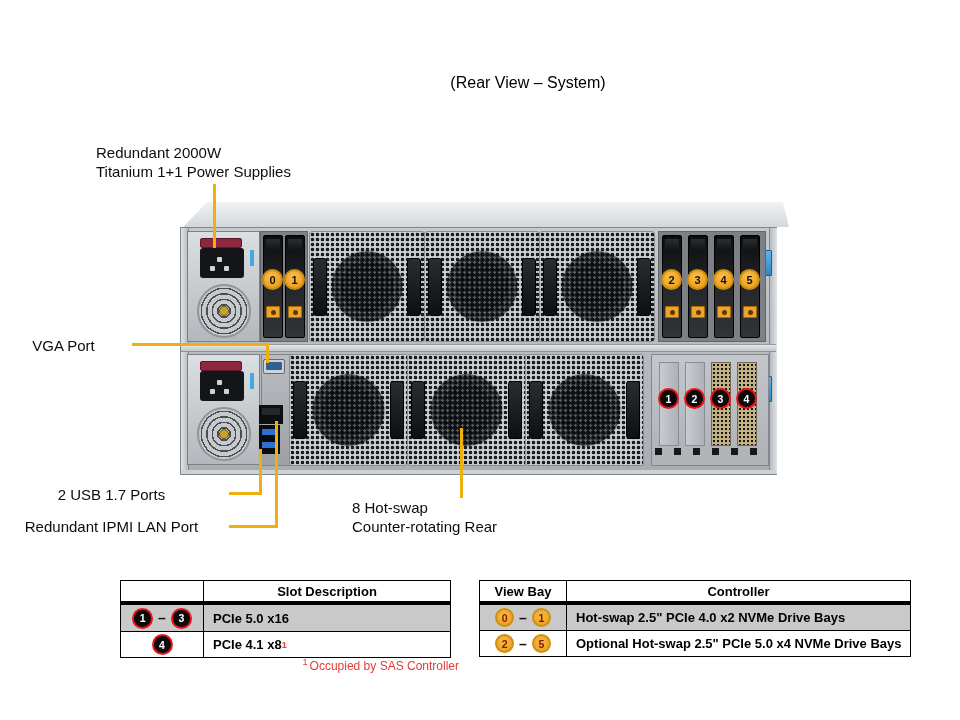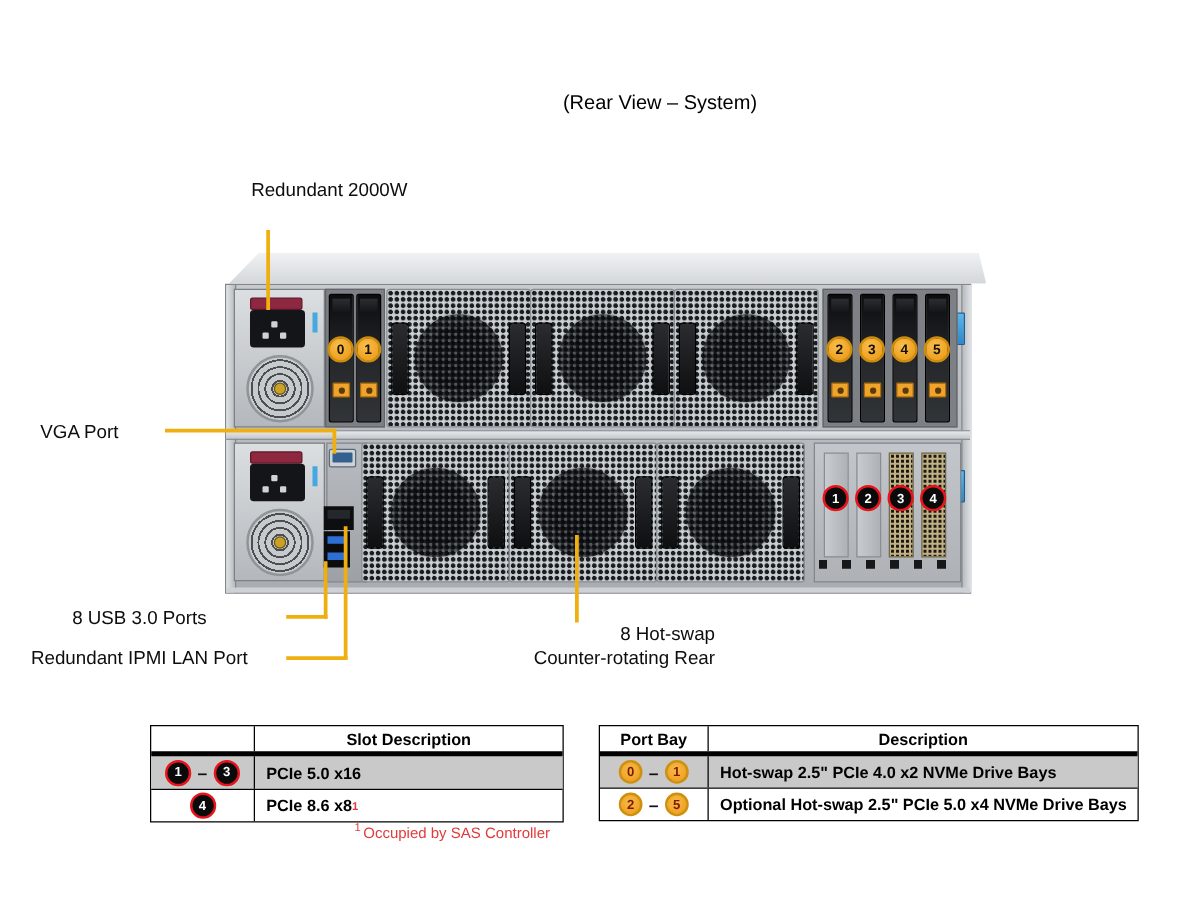--- a/index.html
+++ b/index.html
@@ -7,21 +7,21 @@
   .page {
     position:relative; width:960px; height:720px; background:#ffffff;
     font-family:"Liberation Sans","DejaVu Sans",sans-serif; color:#111;
     overflow:hidden;
   }
   .title {
     position:absolute; left:0; top:74px; width:100%；;
     width:100%; text-align:center; font-size:16px; color:#000000;margin-left:48px;
   }
   .lbl { position:absolute; font-size:15px; line-height:19px; color:#0d0d0d; }
-  .lbl-center { text-align:right; }
+  .lbl-center { text-align:left; }
   .lbl-right { text-align:center; }
 
   
   .callout { position:absolute; background:#EFAF10; }
 
   
   .topface {
     position:absolute; left:183px; top:202px; width:606px; height:25px;
     background:linear-gradient(180deg,#f0f2f3,#d4d7da);
     clip-path:polygon(4% 0, 99% 0, 100% 100%, 0 100%);
@@ -119,37 +119,38 @@
   .c2-cell { padding-left:9px;font-weight:bold; }
   .rgray { background:#C9C9C9; }
   .tbadge { display:flex; align-items:center; justify-content:center; border-radius:50%;
     font-weight:bold; flex:0 0 auto; }
   .tbadge-r { width:21px; height:21px; background:#0a0a0a; border:2.5px solid #e8141c;
     color:#fff; font-size:10.5px; }
   .tbadge-o { width:19px; height:19px; background:radial-gradient(circle at 45% 38%, #f6bb4a, #f0a527 65%, #e09612);
     border:2px solid #cf9010; color:#7e1a02; font-size:10.5px; }
   .dash { font-weight:bold; font-size:14px; margin:0 5px; color:#111; }
   .fnmark { color:#E23B3B; font-size:9px; }
-  .footnote { position:absolute; left:240px; top:657px; width:200px; text-align:right;
+  .footnote { position:absolute; left:259px; top:657px; width:200px; text-align:right;
     color:#E23B3B; font-size:12px; }
   .footnote span { margin-left:2px; }
   .footnote sup { font-size:9px; }
 </style>
 </head>
 <body>
 
 <div class="page">
 
   <div class="title">(Rear View – System)</div>
 
   <div class="lbl lbl-center" style="left:96px;top:143px;width:230px;">
     <div>Redundant 2000W</div>
+    <div>Titanium 1+1 Power Supplies</div>
   </div>
   <div class="lbl lbl-right" style="left:0;top:336px;width:127px;">VGA Port</div>
-  <div class="lbl lbl-right" style="left:0;top:485px;width:223px;">8 USB 3.0 Ports</div>
+  <div class="lbl lbl-right" style="left:0;top:485px;width:223px;">2 USB 1.7 Ports</div>
   <div class="lbl lbl-right" style="left:0;top:517px;width:223px;">Redundant IPMI LAN Port</div>
   <div class="lbl lbl-center" style="left:352px;top:498px;width:220px;">
     <div>8 Hot-swap</div>
     <div>Counter-rotating Rear</div>
   </div>
 
   <div class="topface"></div>
   <div class="face">
     <div class="railL"></div>
     <div class="railR"></div>
@@ -254,33 +255,33 @@
       </div>
       <div class="c2 c2-cell">
         <span>PCIe 5.0 x16</span>
       </div>
     </div>
     <div class="trow" style="height:26px;">
       <div class="c1" style="width:83px;">
         <span class="tbadge tbadge-r">4</span>
       </div>
       <div class="c2 c2-cell">
-        <span>PCIe 8.6 x8</span>
+        <span>PCIe 4.1 x8</span>
           <sup class="fnmark">1</sup>
       </div>
     </div>
   </div>
   <div class="footnote">
     <sup>1</sup><span>Occupied by SAS Controller</span>
   </div>
 
   <div class="tbl" style="left:479px;top:580px;width:432px;">
     <div class="trow thead" style="height:23px;">
-      <div class="c1" style="width:87px;">Port Bay</div>
-      <div class="c2 c2-head">Description</div>
+      <div class="c1" style="width:87px;">View Bay</div>
+      <div class="c2 c2-head">Controller</div>
     </div>
     <div class="trow rgray" style="height:26px;">
       <div class="c1" style="width:87px;">
         <span class="tbadge tbadge-o">0</span>
         <span class="dash">–</span>
         <span class="tbadge tbadge-o">1</span>
       </div>
       <div class="c2 c2-cell">
         <span>Hot-swap 2.5" PCIe 4.0 x2 NVMe Drive Bays</span>
       </div>

